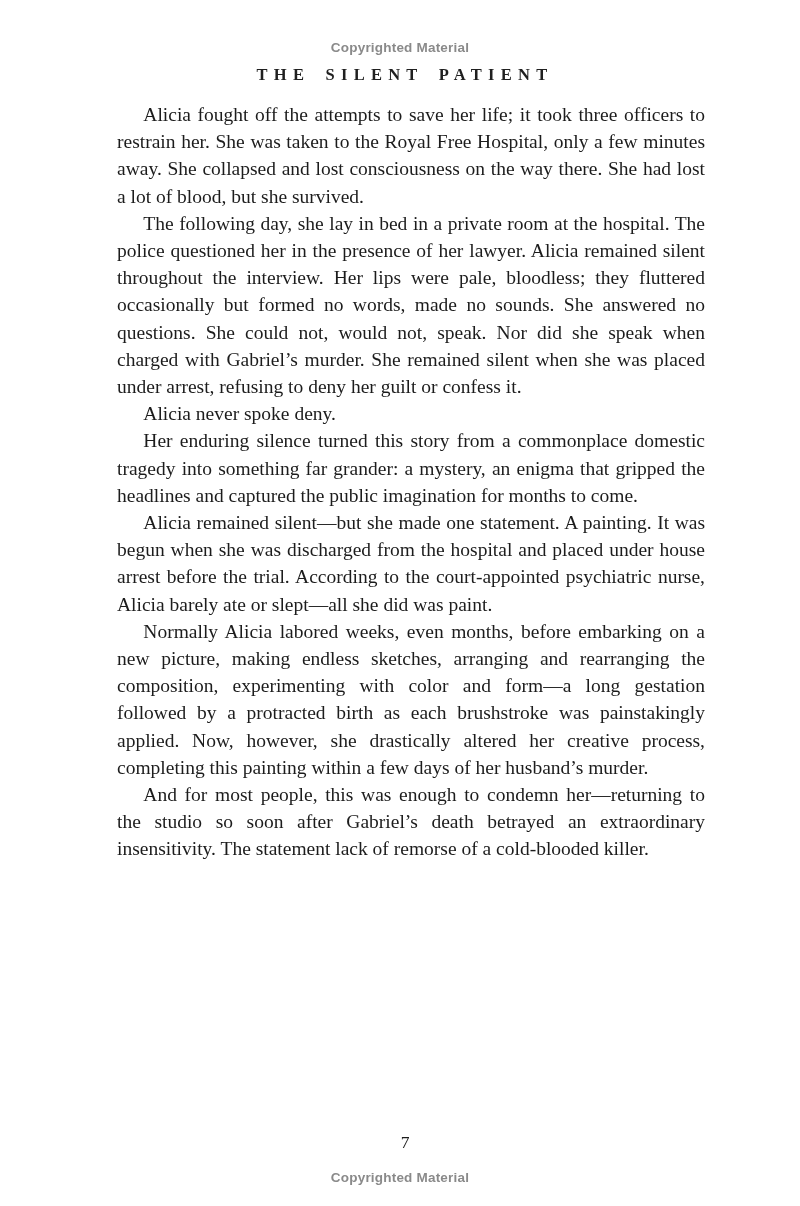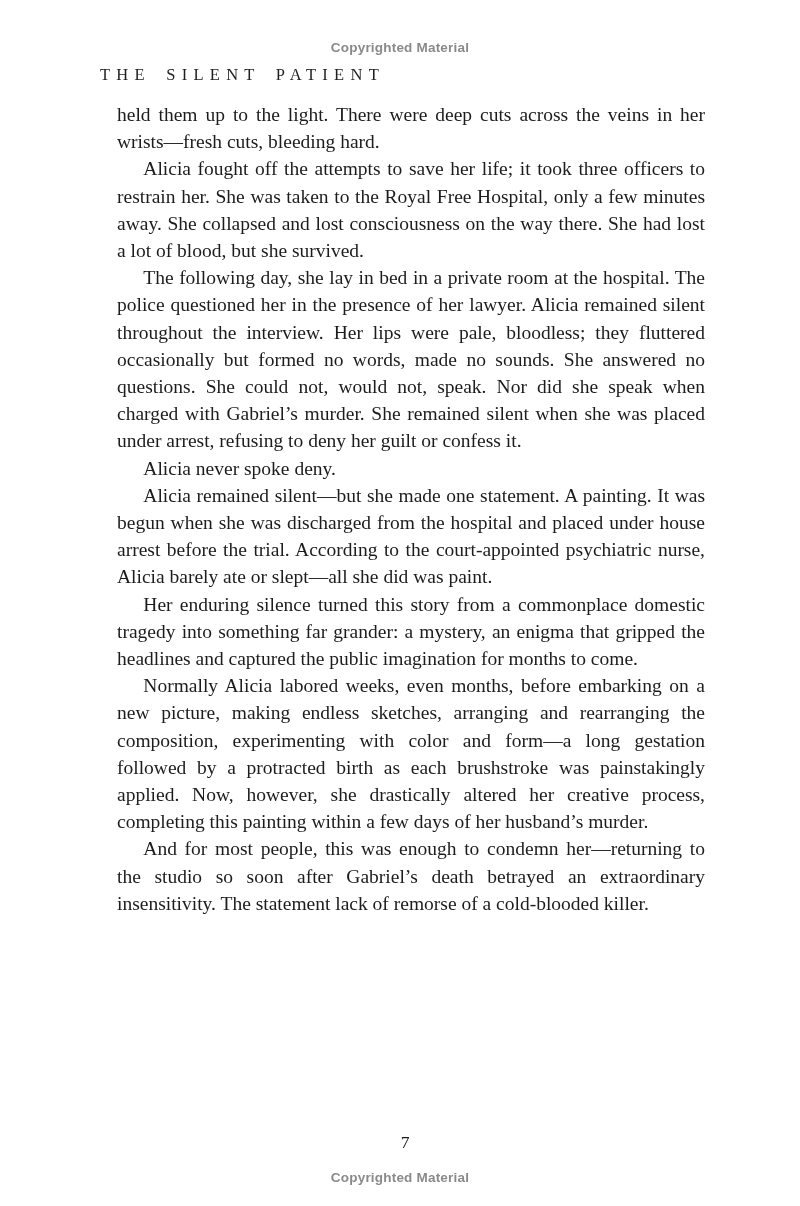--- a/index.html
+++ b/index.html
@@ -28,27 +28,29 @@
     color: #8a8a8a;
     letter-spacing: 0.2px;
   }
   .notice-top { top: 28px; }
   .notice-bottom { top: 1158px; }
   .running-header {
     position: absolute;
     top: 53px;
     left: 100px;
     width: 610px;
+    text-align: center;
     font-family: "Liberation Serif", serif;
     font-size: 16.5px;
     line-height: 19px;
     letter-spacing: 0.38em;
     word-spacing: 0.3em;
     color: #1f1f1f;
     white-space: nowrap;
+    font-weight: bold;
   }
   .body-text {
     position: absolute;
     top: 89px;
     left: 117px;
     width: 588px;
     font-family: "Liberation Serif", serif;
     font-size: 19.5px;
     line-height: 27.2px;
     color: #1c1c1c;
@@ -77,26 +79,25 @@
 </head>
 <body>
 
 <div class="page">
 
   <div class="notice notice-top">Copyrighted Material</div>
 
   <div class="running-header">THE SILENT PATIENT</div>
 
   <div class="body-text">
-    <p class="continuation">held them up to the light. There were deep cuts across the veins in her wrists—fresh cuts, bleeding hard.</p>
     <p>Alicia fought off the attempts to save her life; it took three officers to restrain her. She was taken to the Royal Free Hospital, only a few minutes away. She collapsed and lost consciousness on the way there. She had lost a lot of blood, but she survived.</p>
     <p>The following day, she lay in bed in a private room at the hospital. The police questioned her in the presence of her lawyer. Alicia remained silent throughout the interview. Her lips were pale, bloodless; they fluttered occasionally but formed no words, made no sounds. She answered no questions. She could not, would not, speak. Nor did she speak when charged with Gabriel’s murder. She remained silent when she was placed under arrest, refusing to deny her guilt or confess it.</p>
     <p>Alicia never spoke deny.</p>
+    <p>Her enduring silence turned this story from a commonplace domestic tragedy into something far grander: a mystery, an enigma that gripped the headlines and captured the public imagination for months to come.</p>
     <p>Alicia remained silent—but she made one statement. A painting. It was begun when she was discharged from the hospital and placed under house arrest before the trial. According to the court-appointed psychiatric nurse, Alicia barely ate or slept—all she did was paint.</p>
-    <p>Her enduring silence turned this story from a commonplace domestic tragedy into something far grander: a mystery, an enigma that gripped the headlines and captured the public imagination for months to come.</p>
     <p>Normally Alicia labored weeks, even months, before embarking on a new picture, making endless sketches, arranging and rearranging the composition, experimenting with color and form—a long gestation followed by a protracted birth as each brushstroke was painstakingly applied. Now, however, she drastically altered her creative process, completing this painting within a few days of her husband’s murder.</p>
     <p>And for most people, this was enough to condemn her—returning to the studio so soon after Gabriel’s death betrayed an extraordinary insensitivity. The statement lack of remorse of a cold-blooded killer.</p>
   </div>
 
   <div class="page-number">7</div>
 
   <div class="notice notice-bottom">Copyrighted Material</div>
 
 </div>
 

